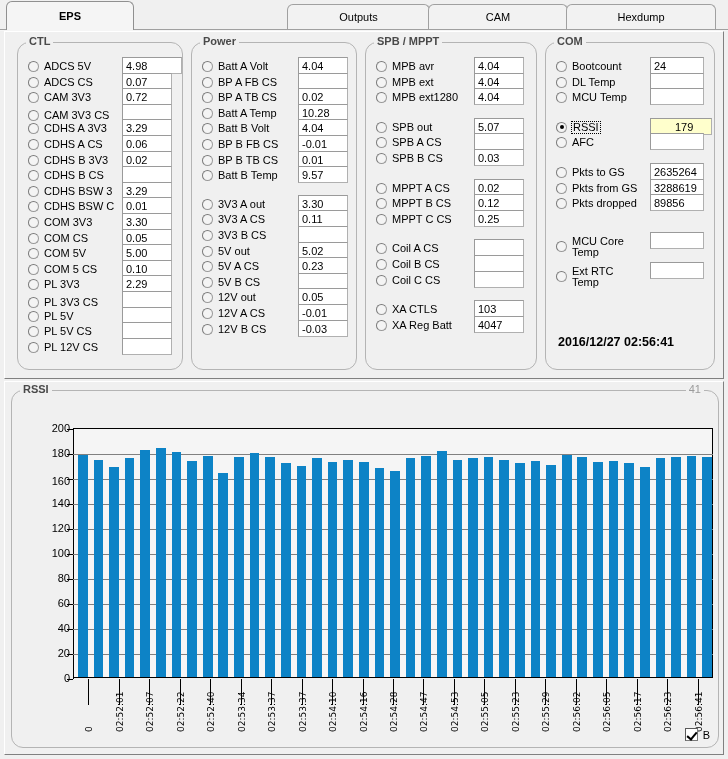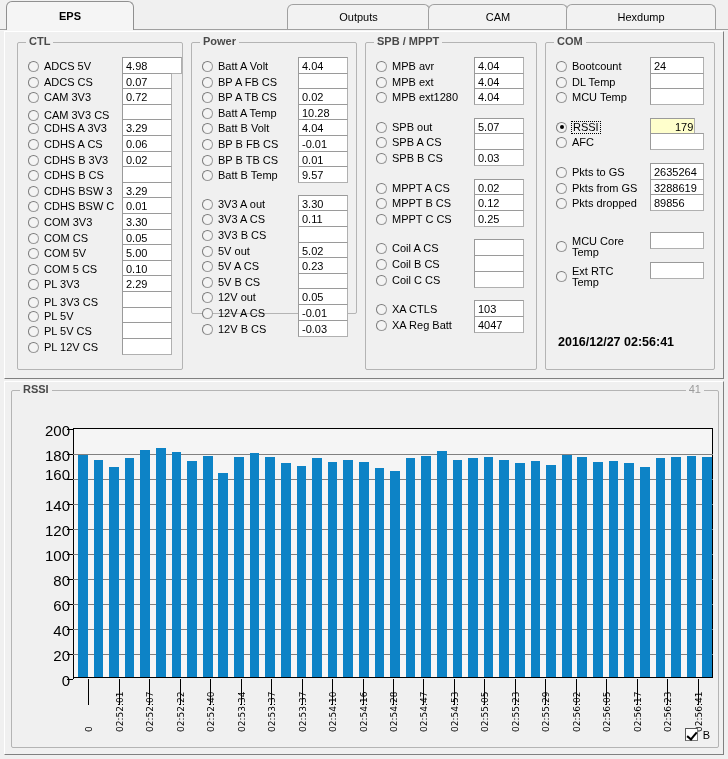--- a/index.html
+++ b/index.html
@@ -59,21 +59,21 @@
     border-right: 1px solid #808080;
     border-bottom: 1px solid #808080;
   }
   #toppanel { left: 4px; top: 31px; width: 720px; height: 348px; }
   #botpanel { left: 4px; top: 381px; width: 720px; height: 374px; }
 
   
   .group {
     position: absolute;
     border: 1px solid #b4b4b4;
-    border-radius: 2px;
+    border-radius: 12px;
   }
   .group > .glabel {
     position: absolute;
     top: -8px; left: 8px;
     background: #f0f0f0;
     padding: 0 3px;
     font-size: 11px;
     color: #4a4a4a;
     font-weight: bold;
     white-space: nowrap;
@@ -182,21 +182,21 @@
   }
   .ytick {
     position: absolute;
     left: -6px; width: 6px; height: 1px; background: #000;
   }
   .ylabel {
     position: absolute;
     right: 654px;
     text-align: right;
     width: 40px;
-    font-size: 15px;
+    font-size: 11px;
     color: #000;
   }
   .bar {
     position: absolute;
     bottom: 1px;
     background: #0d83c6;
   }
   .xtick {
     position: absolute;
     top: 0; width: 1px; background: #000;
@@ -358,21 +358,21 @@
           </div>
           <div class="box" style="left: 104px; top: 279.2px; width: 50px;"></div>
           <div class="row" style="left: 10px; top: 296.8px;">
             <span class="radio"></span>
             <span class="rlabel">PL 12V CS</span>
           </div>
           <div class="box" style="left: 104px; top: 294.8px; width: 50px;"></div>
         </div>
     </div>
 
-    <div class="group" id="g-power" style="left:186px; top:10px; width:166px; height:272px;">
+    <div class="group" id="g-power" style="left:186px; top:10px; width:166px; height:328px;">
       <span class="glabel">Power</span>
       <div id="power-rows">
           <div class="row" style="left: 10px; top: 16px;">
             <span class="radio"></span>
             <span class="rlabel">Batt A Volt</span>
           </div>
           <div class="box" style="left: 106px; top: 14px; width: 50px;">4.04</div>
           <div class="row" style="left: 10px; top: 31.6px;">
             <span class="radio"></span>
             <span class="rlabel">BP A FB CS</span>
@@ -547,21 +547,21 @@
           <div class="box" style="left: 104px; top: 29.6px; width: 54px;"></div>
           <div class="row" style="left: 10px; top: 47.2px;">
             <span class="radio"></span>
             <span class="rlabel">MCU Temp</span>
           </div>
           <div class="box" style="left: 104px; top: 45.2px; width: 54px;"></div>
           <div class="row" style="left: 10px; top: 76.8px;">
             <span class="radio on"></span>
             <span class="rlabel focused">RSSI</span>
           </div>
-          <div class="box hl" style="left: 104px; top: 74.8px; width: 45px; padding-left: 24px;">179</div>
+          <div class="box hl" style="left: 104px; top: 74.8px; width: 62px; padding-left: 24px;">179</div>
           <div class="row" style="left: 10px; top: 92.4px;">
             <span class="radio"></span>
             <span class="rlabel">AFC</span>
           </div>
           <div class="box" style="left: 104px; top: 90.4px; width: 54px;"></div>
           <div class="row" style="left: 10px; top: 122px;">
             <span class="radio"></span>
             <span class="rlabel">Pkts to GS</span>
           </div>
           <div class="box" style="left: 104px; top: 120px; width: 54px;">2635264</div>
@@ -691,21 +691,21 @@
         </div>
         <div id="ylabels">
             <div class="ylabel" style="top: 277px;">0</div>
             <div class="ylabel" style="top: 252px;">20</div>
             <div class="ylabel" style="top: 227px;">40</div>
             <div class="ylabel" style="top: 202px;">60</div>
             <div class="ylabel" style="top: 177px;">80</div>
             <div class="ylabel" style="top: 152px;">100</div>
             <div class="ylabel" style="top: 127px;">120</div>
             <div class="ylabel" style="top: 102px;">140</div>
-            <div class="ylabel" style="top: 71px;">160</div>
+            <div class="ylabel" style="top: 80px;">160</div>
             <div class="ylabel" style="top: 52px;">180</div>
             <div class="ylabel" style="top: 27px;">200</div>
           </div>
         <div id="xaxislabels">
             <div class="xlabel" style="left: 11.2381px; top: 54px;">0</div>
             <div class="xlabel" style="left: 41.7143px; top: 54px;">02:52:01</div>
             <div class="xlabel" style="left: 72.1905px; top: 54px;">02:52:07</div>
             <div class="xlabel" style="left: 102.667px; top: 54px;">02:52:22</div>
             <div class="xlabel" style="left: 133.143px; top: 54px;">02:52:40</div>
             <div class="xlabel" style="left: 163.619px; top: 54px;">02:53:34</div>

